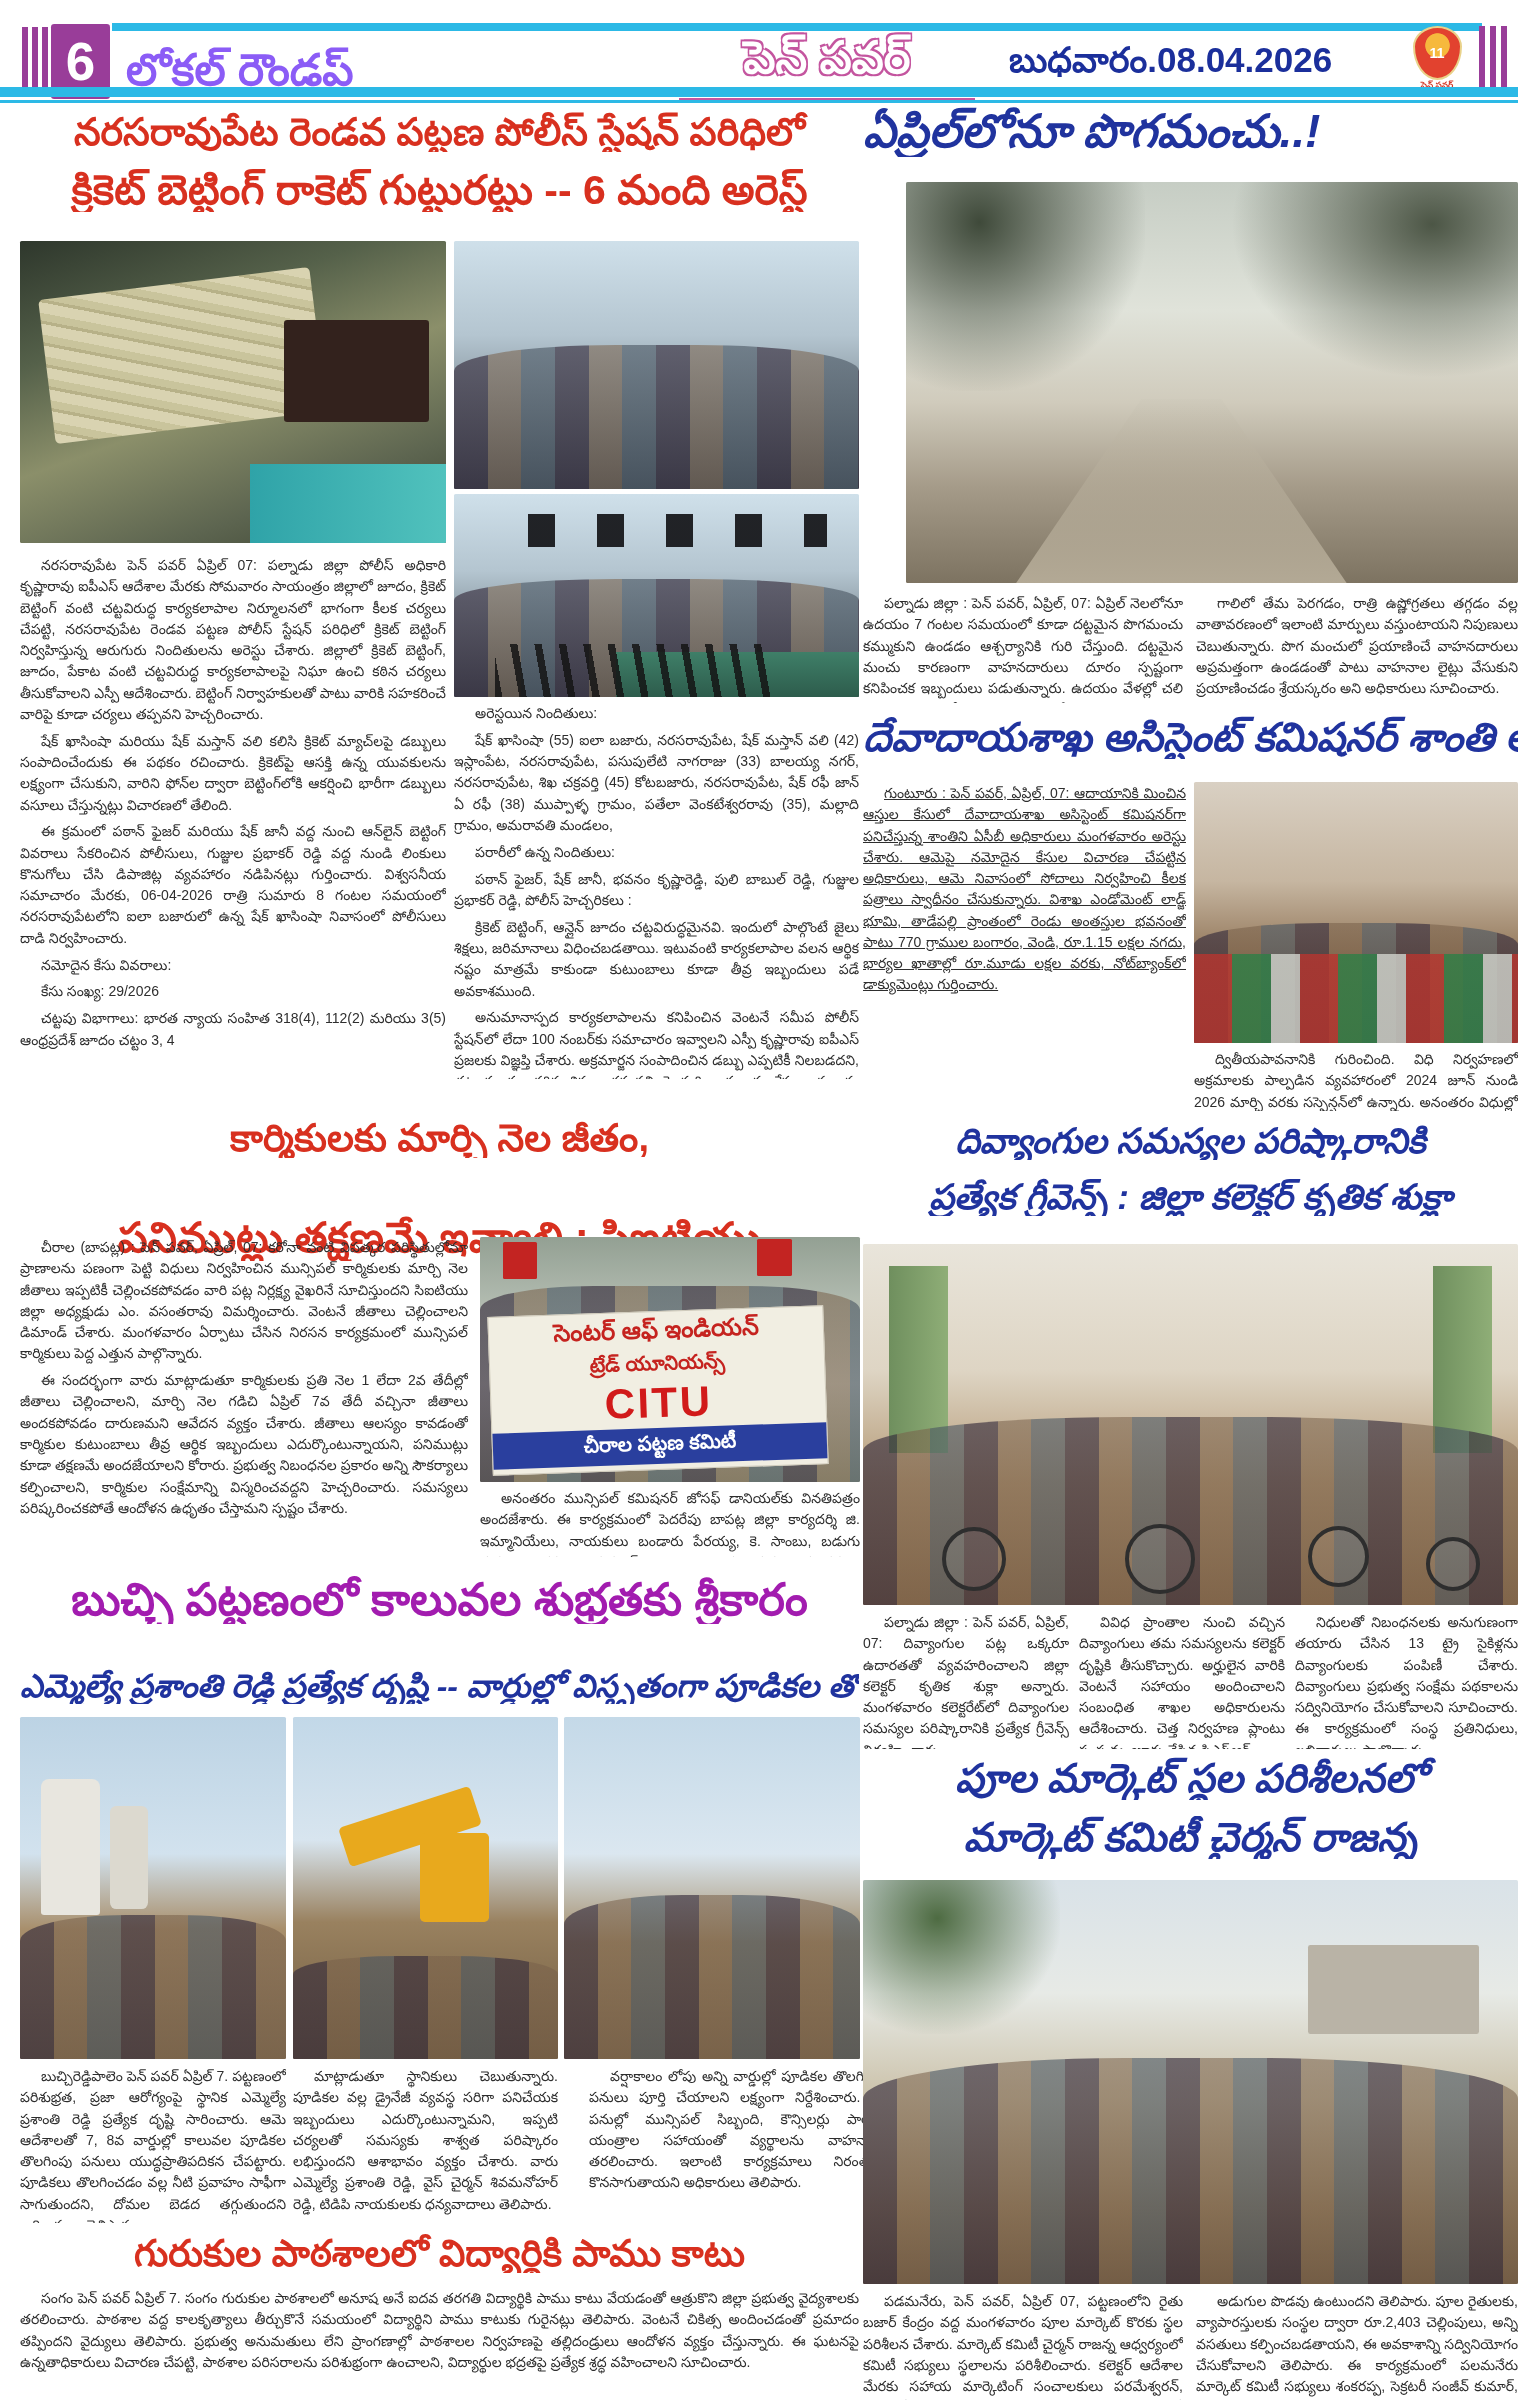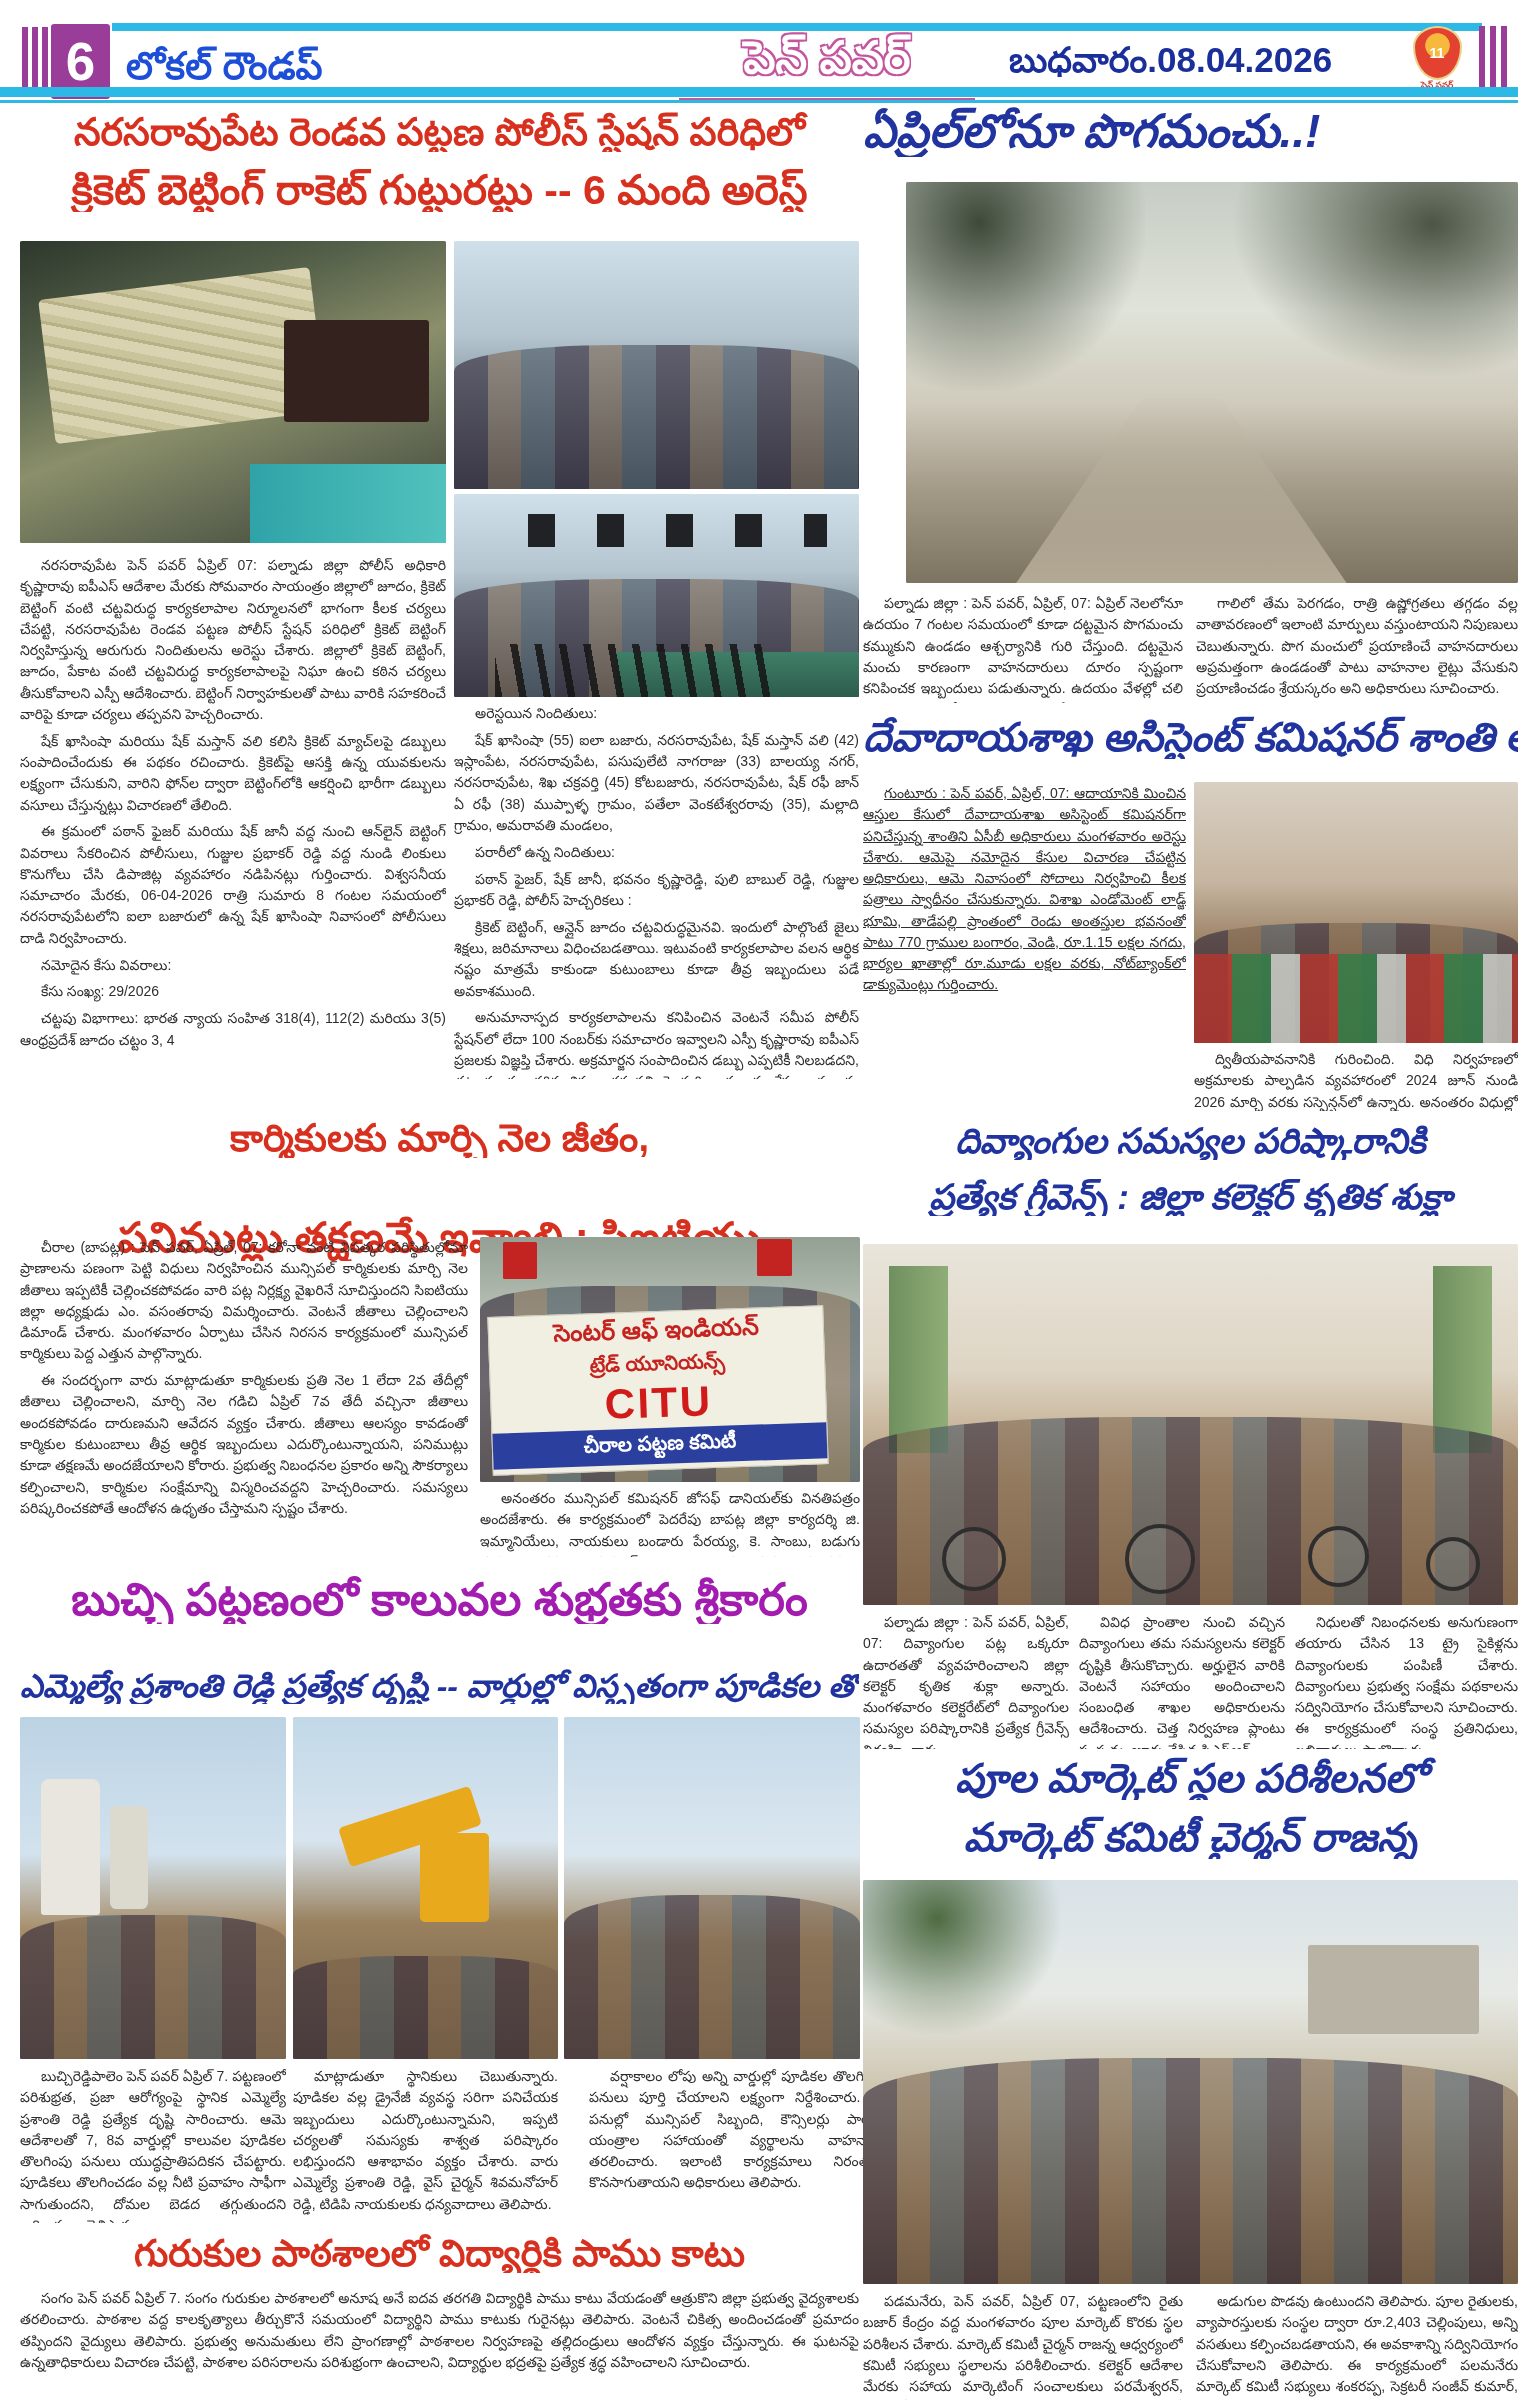--- a/index.html
+++ b/index.html
@@ -4,21 +4,21 @@
 <style>
   html,body{margin:0;padding:0;background:#e9e9e9;}
   #page{position:relative;width:1518px;height:2401px;background:#ffffff;
         font-family:"Liberation Sans","DejaVu Sans",sans-serif;overflow:hidden;}
   .abs{position:absolute;}
   
   .cyan{background:#2cb9e6;}
   .pstripe{background:#993d99;}
   #page-num{background:#993d99;color:#fff;font-weight:bold;font-size:53px;
             display:flex;align-items:center;justify-content:center;border-radius:3.2px;}
-  #section-title{font-size:38px;font-weight:bold;color:#1d4ed8;white-space:nowrap;}
+  #section-title{font-size:44px;font-weight:bold;color:#8b5cf6;white-space:nowrap;}
   #masthead{font-size:45px;font-weight:bold;color:#fff;white-space:nowrap;text-align:center;
             text-shadow:-1.6px -1.6px 0 #c4559f,1.6px -1.6px 0 #c4559f,-1.6px 1.6px 0 #c4559f,1.6px 1.6px 0 #c4559f;
             border-bottom:2.4px solid #c4559f;padding-bottom:3.2px;}
   #date-line{font-size:35px;font-weight:bold;color:#1b2f9b;white-space:nowrap;}
   #logo-shield{width:45px;height:50px;background:radial-gradient(circle at 50% 35%,#f6b93d 0 30%,#e2422f 32% 100%);
                border:2.4px solid #e9d28a;border-radius:50% 50% 50% 50%/38% 38% 62% 62%;
                display:flex;align-items:center;justify-content:center;color:#fff;font-weight:bold;font-size:14.4px;}
   #logo-label{font-size:8.8px;font-weight:bold;color:#d43a2a;text-align:center;white-space:nowrap;}
   
   .hl-red{color:#d8301f;font-weight:bold;text-align:center;line-height:1.06;white-space:nowrap;overflow:hidden;}

